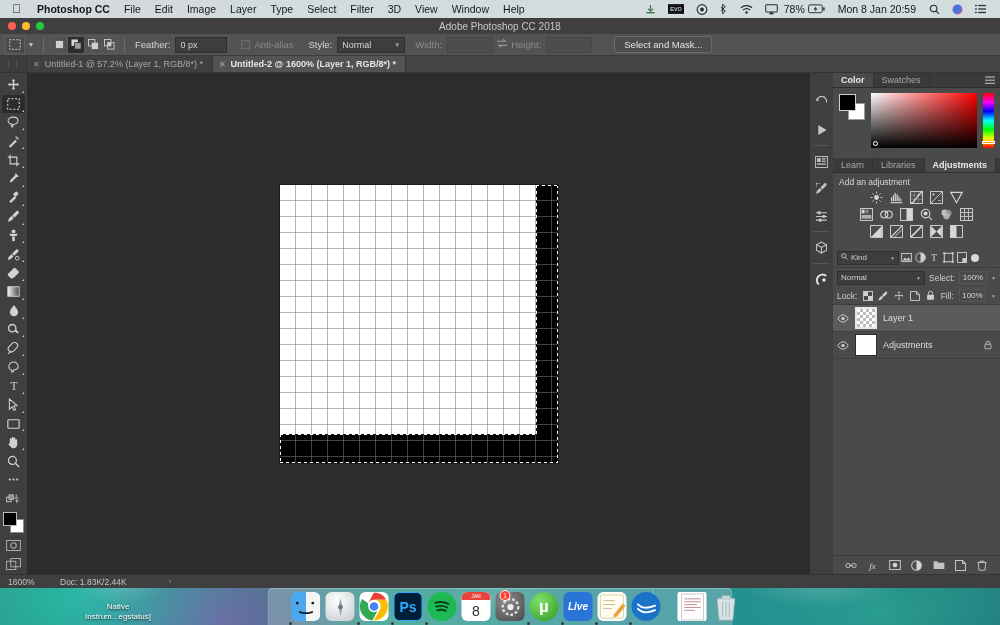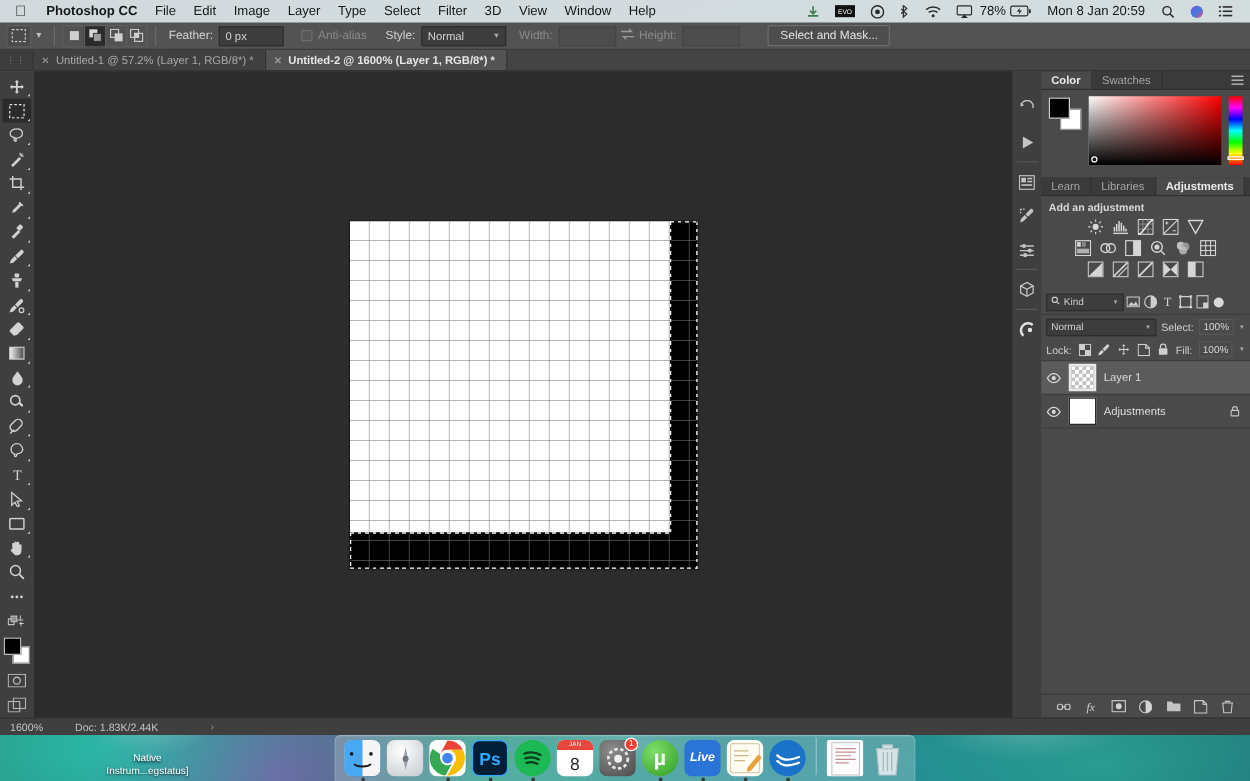--- a/index.html
+++ b/index.html
@@ -232,21 +232,21 @@
   }
   .cp-marker { position:absolute; left:2px; bottom:2px; width:5px; height:5px; border:1px solid #fff; border-radius:50%; }
   .cp-hue {
     width:11px; height:55px; position:relative;
     background:linear-gradient(to bottom,#f00,#f0f,#00f,#0ff,#0f0,#ff0,#f00);
   }
   .cp-hue-marker{ position:absolute; bottom:4px; left:-1px; width:13px; height:3px; border:1px solid #fff; }
 
   
   #adj-panel .panel-body { padding:4px 6px 6px 6px; }
-  .adj-title { font-size:8.5px; color:#d8d8d8; font-weight:bold; margin-bottom:4px; }
+  .adj-title { font-size:8.5px; color:#d8d8d8; font-weight:normal; margin-bottom:4px; }
   .adj-row { display:flex; justify-content:center; gap:6px; margin-bottom:4px; }
   .adj-ic { width:14px; height:13px; display:flex; align-items:center; justify-content:center; }
 
   
   #layers-panel { flex:1; display:flex; flex-direction:column; min-height:0; }
   #layers-panel .panel-body { flex:1; display:flex; flex-direction:column; min-height:0; }
   .lp-filter {
     display:flex; align-items:center; gap:0; padding:3px 4px; height:20px;
     border-bottom:1px solid #3d3d3d;
   }
@@ -302,21 +302,21 @@
   #dock {
     position:absolute; left:50%; transform:translateX(-50%); bottom:0;
     height:37px; display:flex; align-items:flex-end; gap:5px;
     padding:2px 7px 0 7px; z-index:50;
     background:rgba(210,214,218,0.30);
     border-top:1px solid rgba(255,255,255,0.28);
     border-left:1px solid rgba(255,255,255,0.18);
     border-right:1px solid rgba(255,255,255,0.18);
     border-radius:5px 5px 0 0;
   }
-  .dock-item { position:relative; width:29px; height:29px; margin-bottom:4px; }
+  .dock-item { position:relative; width:29px; height:29px; margin-bottom:4px;padding-left:16px; }
   .dock-icon {
     width:29px; height:29px; border-radius:6px; display:flex; align-items:center;
     justify-content:center; font-size:13px; color:#fff; overflow:hidden; position:relative;
   }
   .dock-dot {
     position:absolute; bottom:-4px; left:50%; transform:translateX(-50%);
     width:3px; height:3px; border-radius:50%; background:#3a3a3a;
   }
   .dock-badge {
     position:absolute; top:-2px; right:-2px; min-width:11px; height:11px;
@@ -434,20 +434,28 @@
               <rect x="0" y="8.6" width="2" height="1.4"></rect>
               <rect x="3.5" y="8.6" width="8.5" height="1.4"></rect>
             </g>
           </svg>
       </div>
     </div>
   </div>
 
   <div id="ps-window">
 
+    <div id="ps-title">
+      <div class="traffic">
+        <div class="tl r"></div>
+        <div class="tl y"></div>
+        <div class="tl g"></div>
+      </div>
+      <div id="ps-title-text">Adobe Photoshop CC 2018</div>
+    </div>
 
     <div id="options-bar">
       <div class="ob-toolicon">
         <svg width="12" height="11" viewBox="0 0 13 12">
             <rect x="0.8" y="0.8" width="11.4" height="10.4" fill="none" stroke="#d8d8d8" stroke-width="1" stroke-dasharray="2 1.6"></rect>
           </svg>
       </div>
       <div class="ob-caret">▼</div>
       <div class="ob-sep"></div>
       <div class="ob-modes">

